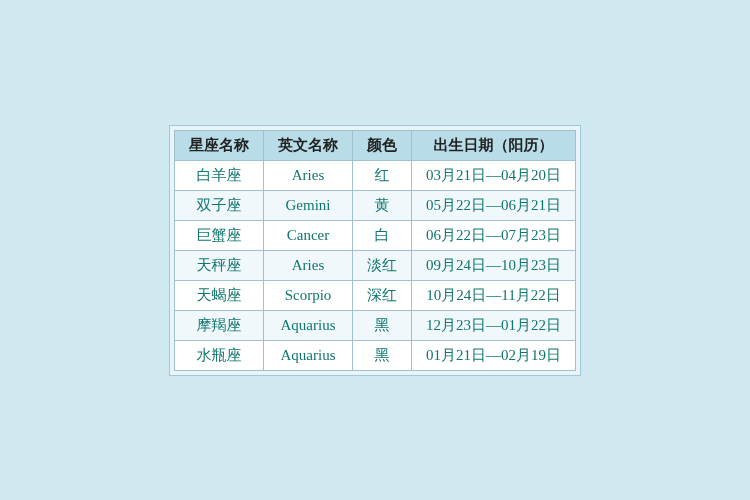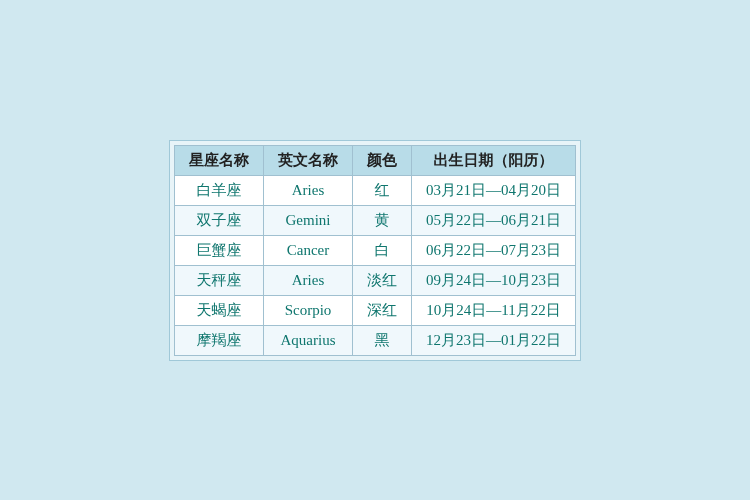--- a/index.html
+++ b/index.html
@@ -97,15 +97,21 @@
           <td>Scorpio</td>
           <td>深红</td>
           <td>10月24日—11月22日</td>
         </tr>
         <tr>
           <td>摩羯座</td>
           <td>Aquarius</td>
           <td>黑</td>
           <td>12月23日—01月22日</td>
         </tr>
+        <tr>
+          <td>水瓶座</td>
+          <td>Aquarius</td>
+          <td>黑</td>
+          <td>01月21日—02月19日</td>
+        </tr>
       </tbody>
   </table>
 </div>
 
 </body></html>

